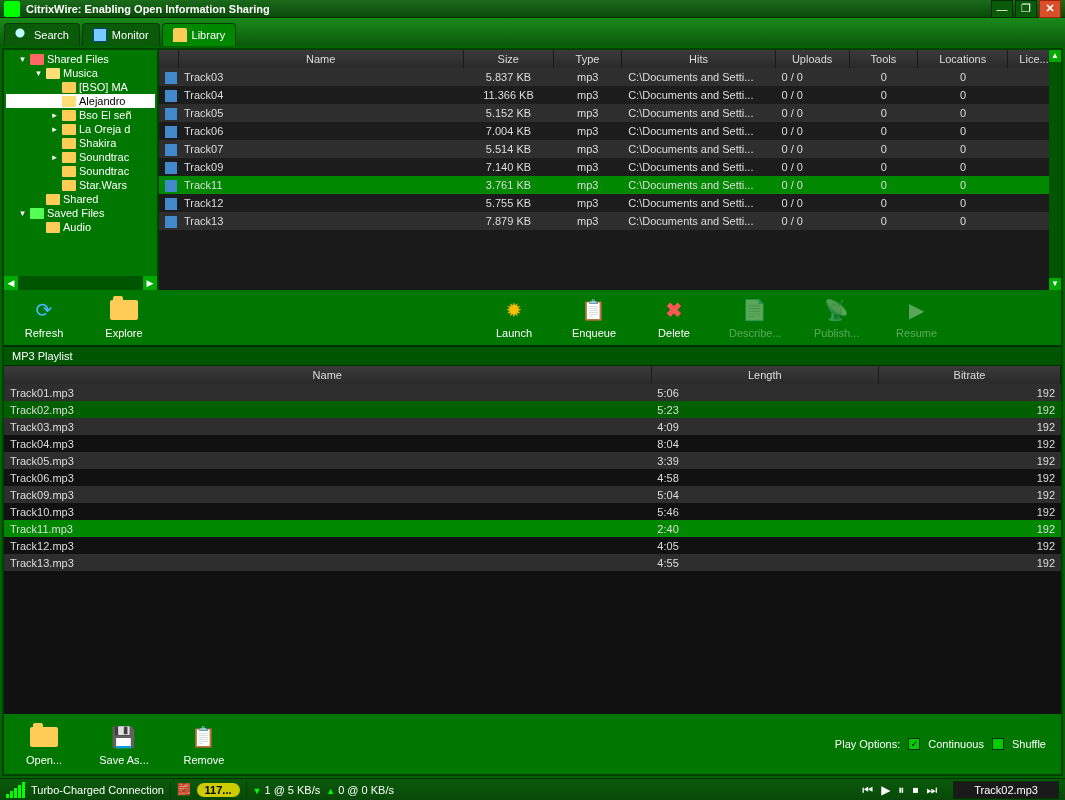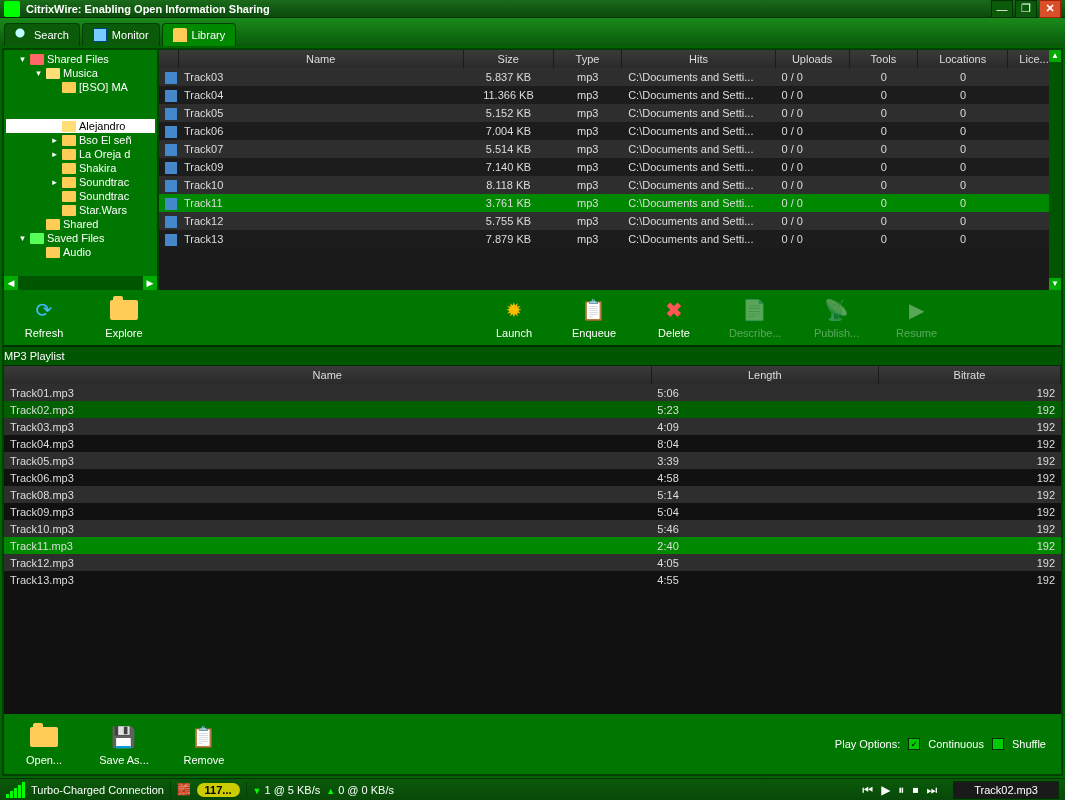--- a/index.html
+++ b/index.html
@@ -24,21 +24,21 @@
 .maincontent { flex:1; display:flex; flex-direction:column; background:#007000; border:2px solid #004000; margin:2px; }
 .upper { display:flex; height:240px; }
 .tree { width:155px; background:#007700; border-right:2px solid #004000; display:flex; flex-direction:column; }
 .treelist { flex:1; overflow:hidden; padding:2px; }
 .ti { display:flex; align-items:center; gap:3px; padding:1px 2px; white-space:nowrap; cursor:pointer; }
 .ti .caret { width:9px; display:inline-block; text-align:center; font-size:9px; }
 .ti .fico { width:14px; height:11px; background:#ffcc55; border-radius:1px; display:inline-block; }
 .ti .fico.open { background:#ffdd77; }
 .ti .fico.share { background:#ff6666; }
 .ti .fico.save { background:#55ff55; }
-.ti.sel { background:#ffffff; color:#000;margin-top:25px; }
+.ti.sel { background:#ffffff; color:#000; }
 .d1 { padding-left:12px; } .d2 { padding-left:28px; } .d3 { padding-left:44px; }
 .treescroll { height:14px; background:#005500; display:flex; align-items:center; }
 .treescroll .ar { width:14px; height:14px; background:#00aa00; text-align:center; cursor:pointer; font-size:9px; line-height:14px; }
 .treescroll .bar { flex:1; }
 .filelist { flex:1; display:flex; flex-direction:column; background:#1a1a1a; position:relative; }
 table { border-collapse:collapse; width:100%; table-layout:fixed; }
 .fhead { background:linear-gradient(#3a3a3a,#2a2a2a); }
 .fhead th { color:#ddd; font-weight:normal; padding:3px 6px; border-right:1px solid #1a1a1a; text-align:center; cursor:pointer; }
 .fhead th:first-child { text-align:left; }
 .fbody { flex:1; overflow:hidden; }
@@ -54,21 +54,21 @@
 .sbv .ar.bot { position:absolute; bottom:0; width:100%; }
 .btnbar { height:55px; background:#007700; display:flex; align-items:center; padding:0 15px; gap:30px; }
 .bigbtn { display:flex; flex-direction:column; align-items:center; gap:3px; cursor:pointer; min-width:50px; }
 .bigbtn.dis { opacity:0.35; cursor:default; }
 .bigbtn .ic { width:28px; height:28px; display:flex; align-items:center; justify-content:center; font-size:20px; }
 .bigbtn .ic.refresh { color:#4bf; } 
 .bigbtn .ic.explore { }
 .bigbtn .ic.launch { color:#fb0; }
 .bigbtn .ic.enqueue { }
 .bigbtn .ic.delete { color:#f55; font-weight:bold; }
-.plhdr { background:#005500; padding:3px 0; border-top:2px solid #003000; border-bottom:1px solid #003000; }
+.plhdr { background:#005500; padding:3px 8px; border-top:2px solid #003000; border-bottom:1px solid #003000; }
 .playlist { flex:1; display:flex; flex-direction:column; background:#111; }
 .phead { background:linear-gradient(#3a3a3a,#2a2a2a); }
 .phead th { color:#ddd; font-weight:normal; padding:3px 6px; border-right:1px solid #1a1a1a; text-align:center; cursor:pointer; }
 .pbody { flex:1; overflow:hidden; }
 .pbody tr { height:17px; }
 .pbody tr:nth-child(odd) { background:#2e2e2e; }
 .pbody tr:nth-child(even) { background:#111; }
 .pbody tr.sel { background:#008800; }
 .pbody tr.cur { background:#006000; }
 .pbody td { color:#ddd; padding:0 6px; }
@@ -296,31 +296,20 @@
                   <td><span class="mico"></span></td>
                   <td>Track09</td>
                   <td class="c">7.140 KB</td>
                   <td class="c">mp3</td>
                   <td>C:\Documents and Setti...</td>
                   <td>0 / 0</td>
                   <td class="c">0</td>
                   <td class="c">0</td>
                   <td></td>
                 </tr>
-                <tr>
-                  <td><span class="mico"></span></td>
-                  <td>Track10</td>
-                  <td class="c">8.118 KB</td>
-                  <td class="c">mp3</td>
-                  <td>C:\Documents and Setti...</td>
-                  <td>0 / 0</td>
-                  <td class="c">0</td>
-                  <td class="c">0</td>
-                  <td></td>
-                </tr>
                 <tr class="sel">
                   <td><span class="mico"></span></td>
                   <td>Track11</td>
                   <td class="c">3.761 KB</td>
                   <td class="c">mp3</td>
                   <td>C:\Documents and Setti...</td>
                   <td>0 / 0</td>
                   <td class="c">0</td>
                   <td class="c">0</td>
                   <td></td>
@@ -444,25 +433,20 @@
                 <td>Track05.mp3</td>
                 <td>3:39</td>
                 <td style="text-align:right">192</td>
               </tr>
               <tr>
                 <td>Track06.mp3</td>
                 <td>4:58</td>
                 <td style="text-align:right">192</td>
               </tr>
               <tr>
-                <td>Track08.mp3</td>
-                <td>5:14</td>
-                <td style="text-align:right">192</td>
-              </tr>
-              <tr>
                 <td>Track09.mp3</td>
                 <td>5:04</td>
                 <td style="text-align:right">192</td>
               </tr>
               <tr>
                 <td>Track10.mp3</td>
                 <td>5:46</td>
                 <td style="text-align:right">192</td>
               </tr>
               <tr class="sel">

